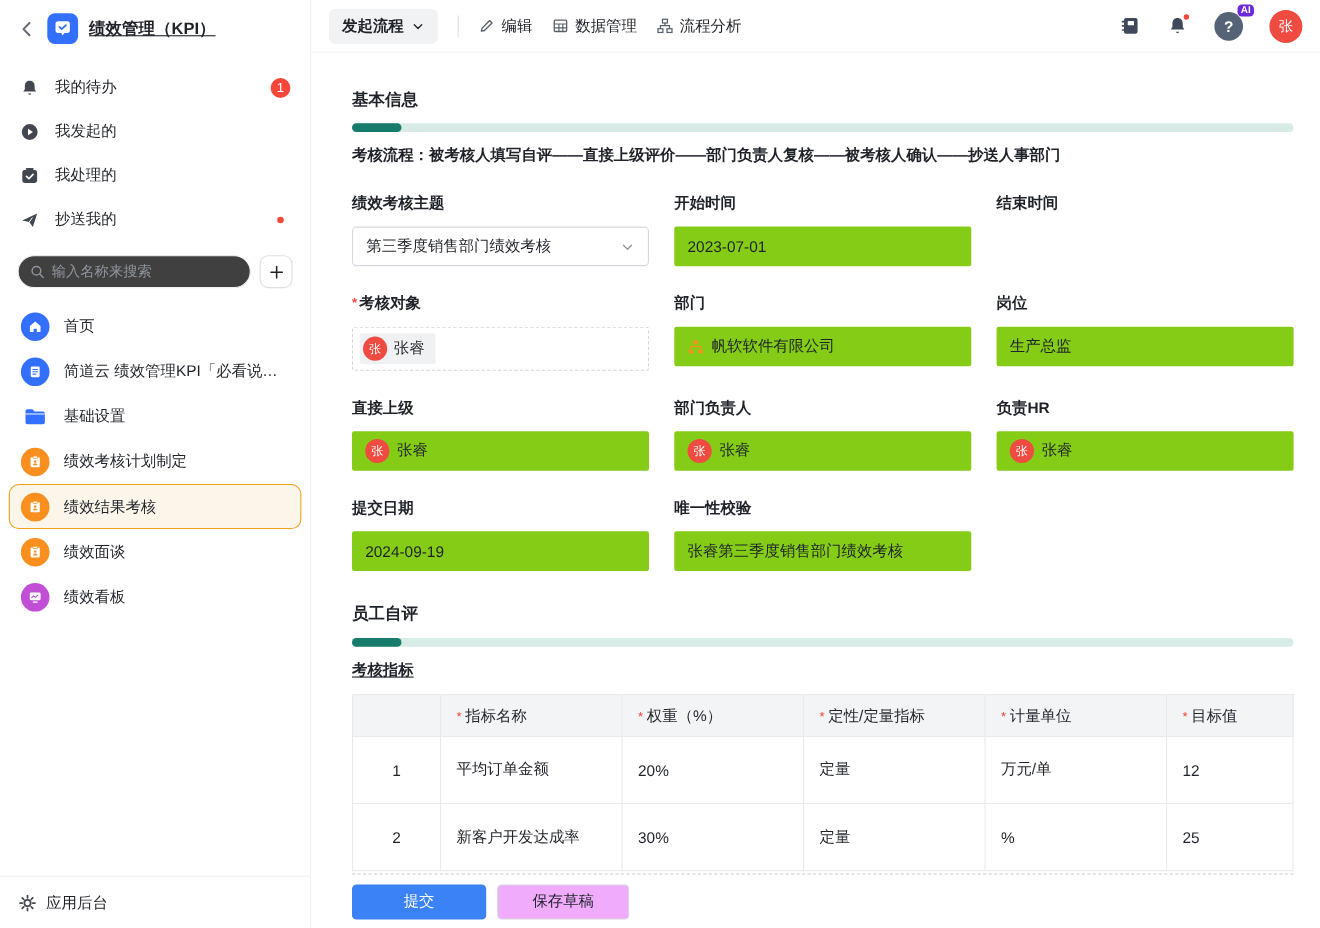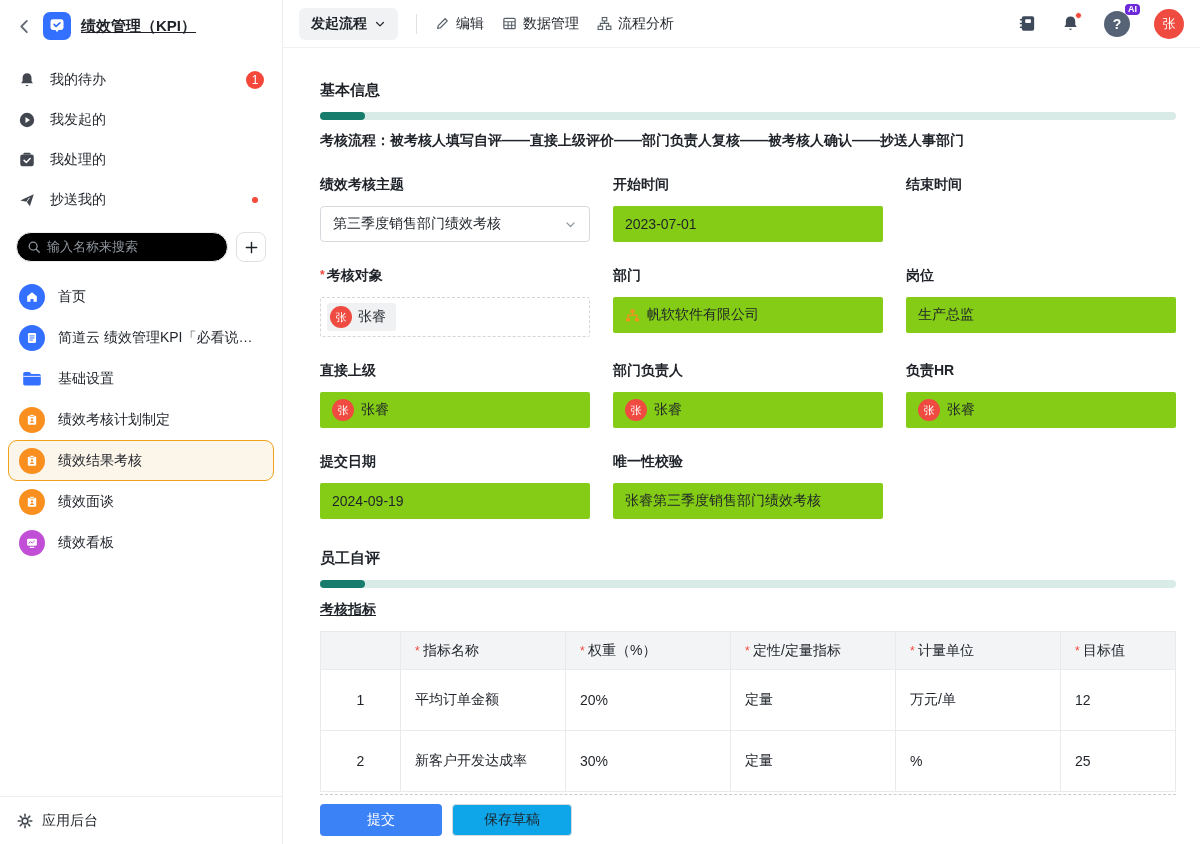--- a/index.html
+++ b/index.html
@@ -12,21 +12,21 @@
   .side-header { height:52px; display:flex; align-items:center; padding:0 16px; gap:10px;text-decoration:underline; }
   .back { color:#646a73; display:flex; cursor:pointer; }
   .app-logo { width:28px; height:28px; border-radius:7px; background:#3370ff; display:flex; align-items:center; justify-content:center; }
   .app-title { font-weight:700; font-size:15px; }
   .side-menu { padding:8px 0 2px; }
   .menu-item { height:40px; display:flex; align-items:center; padding:0 18px; gap:14px; position:relative; cursor:pointer; }
   .menu-item .mi { color:#41464f; display:flex; width:18px; justify-content:center; }
   .badge { position:absolute; right:18px; top:11px; min-width:18px; height:18px; border-radius:9px; background:#f5483b; color:#fff; font-size:12px; display:flex; align-items:center; justify-content:center; padding:0 4px; }
   .reddot { position:absolute; right:24px; top:17px; width:6px; height:6px; border-radius:50%; background:#f5483b; }
   .search-row { display:flex; align-items:center; gap:8px; padding:10px 16px 12px; }
-  .search-box { flex:1; height:30px; background:#000000; border:1px solid #eef0f2; border-radius:15px; display:flex; align-items:center; gap:6px; padding:0 10px; color:#8f959e; font-size:13px; cursor:text; }
+  .search-box { flex:1; height:30px; background:#404040; border:1px solid #eef0f2; border-radius:15px; display:flex; align-items:center; gap:6px; padding:0 10px; color:#8f959e; font-size:13px; cursor:text; }
   .search-box .si { display:flex; color:#8f959e; }
   .plus-btn { width:30px; height:30px; border:1px solid #dee0e3; background:#fff; border-radius:8px; display:flex; align-items:center; justify-content:center; color:#1f2329; cursor:pointer; }
   .nav { flex:1; padding:2px 8px; overflow:hidden; }
   .nav-item { height:41px; border-radius:9px; display:flex; align-items:center; gap:13px; padding:0 10px; border:1.5px solid transparent; margin-bottom:0; cursor:pointer; white-space:nowrap; overflow:hidden; }
   .nav-item.selected { background:#fbf5ea; border-color:#f0a21c; }
   .cir { width:26px; height:26px; min-width:26px; border-radius:50%; display:flex; align-items:center; justify-content:center; }
   .cir.blue { background:#3370ff; } .cir.orange { background:#f98f1e; } .cir.purple { background:#c14fd6; }
   .nav-label { font-size:14px; overflow:hidden; text-overflow:ellipsis; }
   .side-footer { height:48px; border-top:1px solid #ebedf0; display:flex; align-items:center; gap:9px; padding:0 17px; cursor:pointer; }
   .side-footer .gi { color:#41464f; display:flex; }
@@ -62,21 +62,21 @@
   .avatar-sm { width:22px; height:22px; min-width:22px; border-radius:50%; background:#ef4b41; color:#fff; font-size:11px; display:flex; align-items:center; justify-content:center; }
   .org-ic { display:flex; color:#f98f1e; }
   .sec2 { margin-top:30px; }
   .table-title { font-weight:700; margin-top:13px; margin-bottom:12px;text-decoration:underline; }
   table.kpi { width:100%; border-collapse:collapse; table-layout:fixed; }
   table.kpi th { background:#f3f4f6; border:1px solid #e8eaec; height:38px; text-align:left; padding:0 14px; font-weight:400; font-size:14px; }
   table.kpi td { border:1px solid #e8eaec; height:61px; padding:0 14px; font-size:14px; vertical-align:middle; background:#fff; }
   td.idx { text-align:center; }
   .footer-bar { height:48px; min-height:48px; background:#fff; display:flex; align-items:center; gap:10px; padding-left:37px; }
   .btn-primary { width:122px; height:32px; background:#3b82f6; color:#fff; border:none; border-radius:4px; font-size:14px; font-family:inherit; cursor:pointer; }
-  .btn-default { width:120px; height:32px; background:#0ea5e9; color:#1f2329; border:1px solid #d5d8dd; border-radius:4px; font-size:14px; font-family:inherit; cursor:pointer; }
+  .btn-default { width:120px; height:32px; background:#f0abfc; color:#1f2329; border:1px solid #d5d8dd; border-radius:4px; font-size:14px; font-family:inherit; cursor:pointer; }
 </style>
 </head>
 <body>
 
 <div class="app">
 
   <aside class="sidebar">
     <div class="side-header">
       <span class="back">
         <svg width="17" height="17" viewBox="0 0 16 16">

